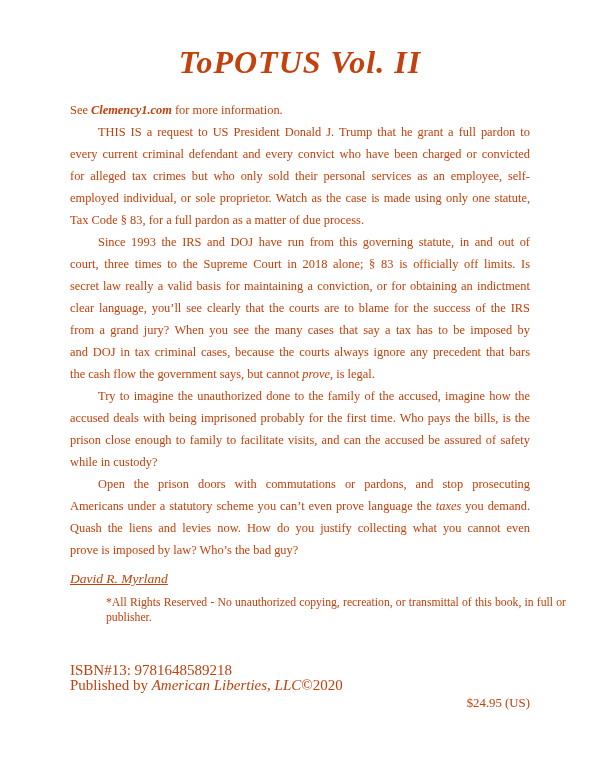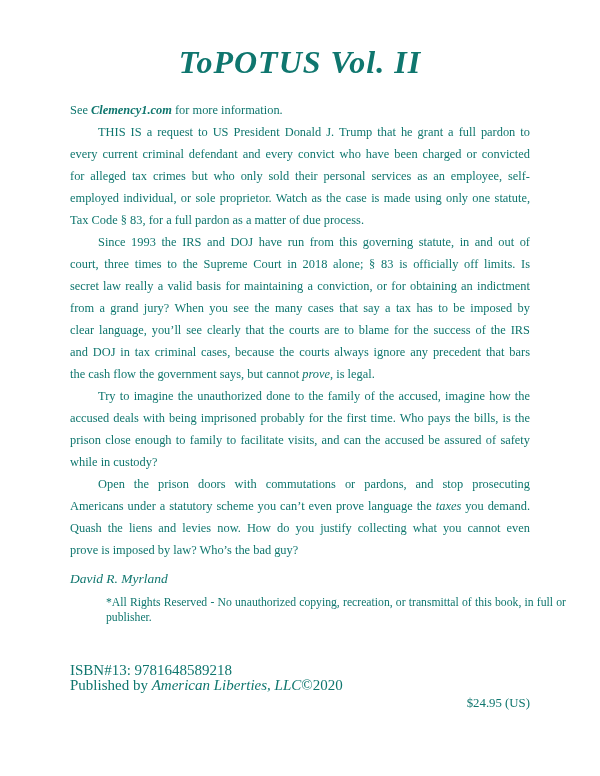--- a/index.html
+++ b/index.html
@@ -5,21 +5,21 @@
   html, body {
     margin: 0;
     padding: 0;
     background: #ffffff;
   }
   .page {
     position: relative;
     width: 600px;
     height: 776px;
     background: #ffffff;
-    color: #0f766e;
+    color: #c2410c;
     font-family: "Liberation Serif", "DejaVu Serif", serif;
     overflow: hidden;
   }
   .title-block {
     position: absolute;
     top: 44px;
     left: 0;
     width: 600px;
     text-align: center;
     font-weight: bold;
@@ -54,20 +54,21 @@
     font-weight: bold;
     font-style: italic;
   }
   .signature-block {
     position: absolute;
     top: 570px;
     left: 70px;
     font-style: italic;
     font-size: 13.5px;
     line-height: 18px;
+    text-decoration: underline;
   }
   .rights-block {
     position: absolute;
     top: 595px;
     left: 70px;
     width: 460px;
     font-size: 11.7px;
     margin-left: 36px;
   }
   .rights-block .rline {
@@ -115,22 +116,22 @@
       <div class="line full">every current criminal defendant and every convict who have been charged or convicted</div>
       <div class="line full">for alleged tax crimes but who only sold their personal services as an employee, self-</div>
       <div class="line full">employed individual, or sole proprietor. Watch as the case is made using only one statute,</div>
       <div class="line">Tax Code § 83, for a full pardon as a matter of due process.</div>
     </div>
 
     <div>
       <div class="line full ind">Since 1993 the IRS and DOJ have run from this governing statute, in and out of</div>
       <div class="line full">court, three times to the Supreme Court in 2018 alone; § 83 is officially off limits. Is</div>
       <div class="line full">secret law really a valid basis for maintaining a conviction, or for obtaining an indictment</div>
+      <div class="line full">clear language, you’ll see clearly that the courts are to blame for the success of the IRS</div>
       <div class="line full">from a grand jury? When you see the many cases that say a tax has to be imposed by</div>
-      <div class="line full">clear language, you’ll see clearly that the courts are to blame for the success of the IRS</div>
       <div class="line full">and DOJ in tax criminal cases, because the courts always ignore any precedent that bars</div>
       <div class="line"><span>the cash flow the government says, but cannot </span><span class="it">prove</span><span>, is legal.</span></div>
     </div>
 
     <div>
       <div class="line full ind">Try to imagine the unauthorized done to the family of the accused, imagine how the</div>
       <div class="line full">accused deals with being imprisoned probably for the first time. Who pays the bills, is the</div>
       <div class="line full">prison close enough to family to facilitate visits, and can the accused be assured of safety</div>
       <div class="line">while in custody?</div>
     </div>

